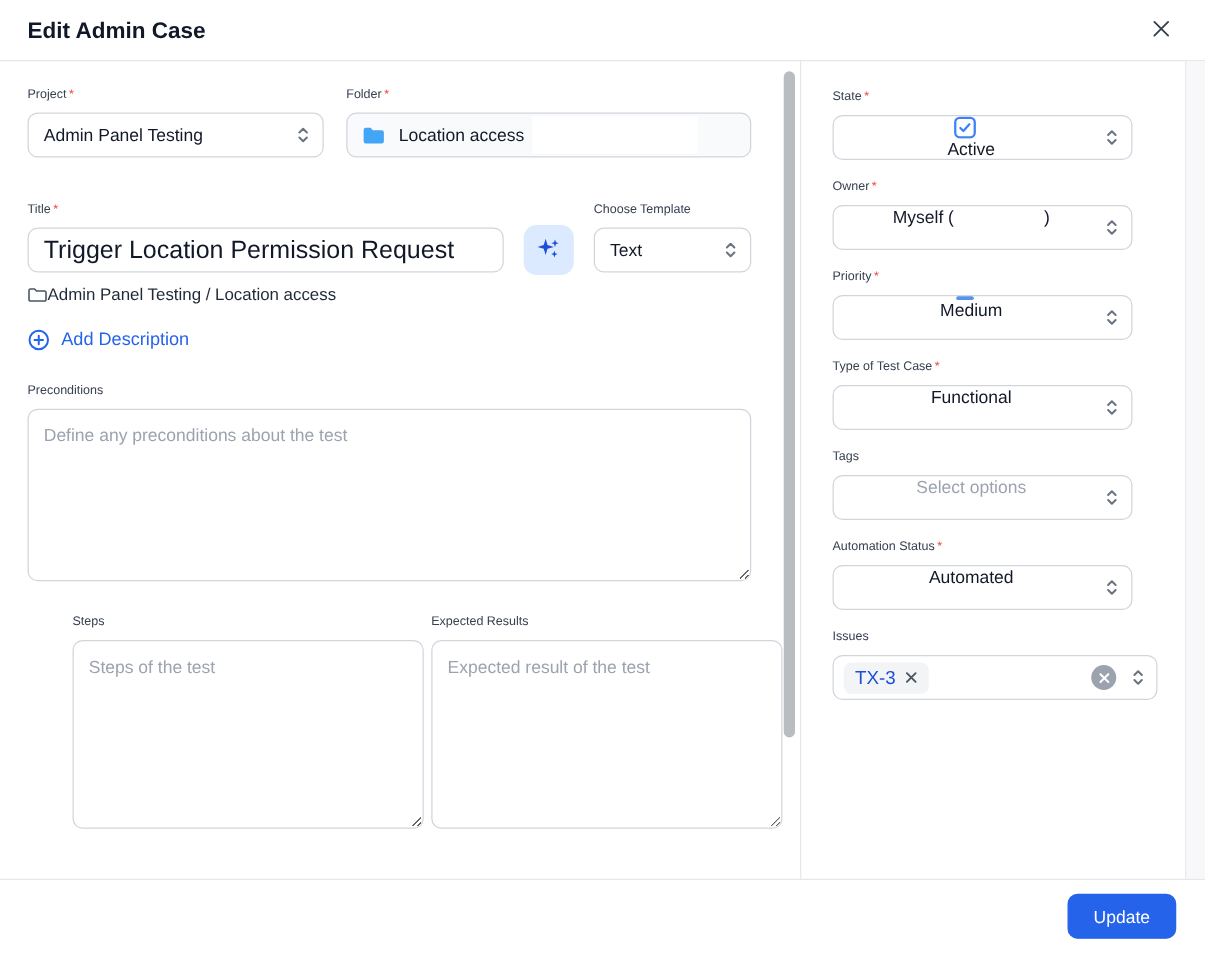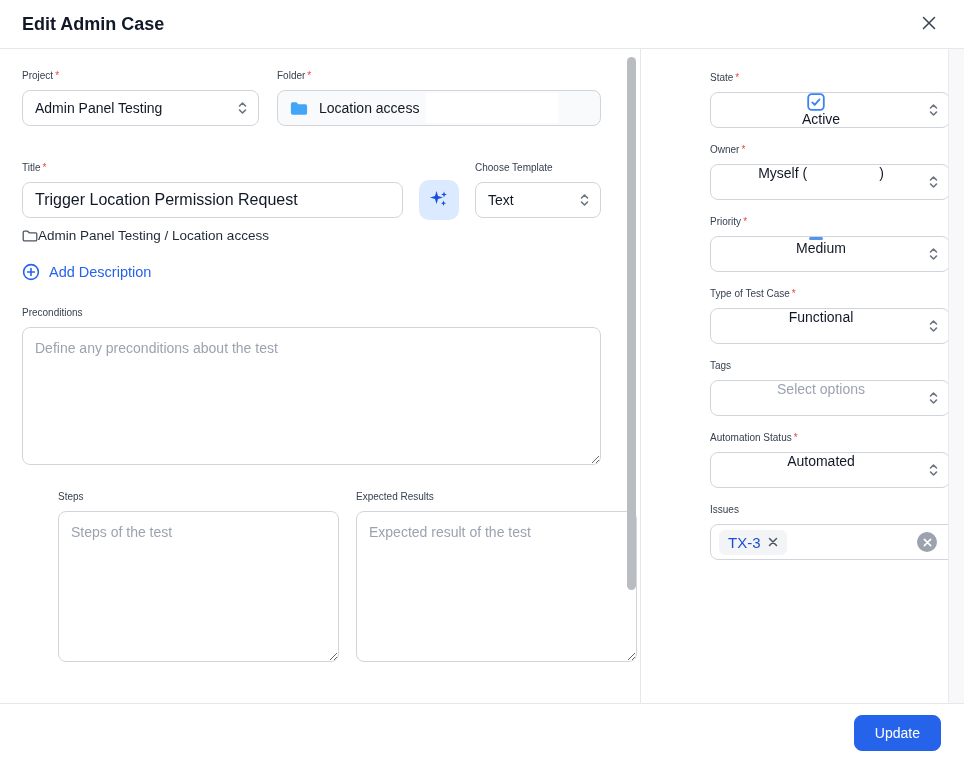--- a/index.html
+++ b/index.html
@@ -41,44 +41,44 @@
   .col-folder { flex:1; }
   .folder-input { position:relative; height:36px; border:1px solid #d1d5db; border-radius:8px;
                   background:#f9fafb; display:flex; align-items:center; padding:0 12px;
                   font-size:14px; overflow:hidden; }
   .folder-redact { position:absolute; left:148px; top:2px; bottom:2px; width:132px; background:#fff; }
 
   
   .title-row { display:flex; gap:16px; margin-top:36px; align-items:flex-end; }
   .col-title { width:381px; }
   .title-input { width:100%; height:36px; border:1px solid #d1d5db; border-radius:8px;
-                 padding:0 12px; font-size:16px; color:#111827; outline:none;
+                 padding:0 12px; font-size:20px; color:#111827; outline:none;
                  font-family:"Liberation Sans", sans-serif; }
   .ai-btn { width:40px; height:40px; border:none; border-radius:10px; background:#dbeafe;
             display:flex; align-items:center; justify-content:center; cursor:pointer;
             margin-bottom:-2px; flex-shrink:0; }
   .col-template { width:126px; }
 
   .breadcrumb { display:flex; align-items:center; margin-top:10px;
                 font-size:13.5px; color:#1f2937; }
   .add-desc { display:flex; align-items:center; gap:9px; margin-top:20px; border:none;
               background:none; color:#2563eb; font-size:14.5px; cursor:pointer;
               font-family:"Liberation Sans", sans-serif; }
 
   .section { margin-top:26px; }
   textarea { border:1px solid #d1d5db; border-radius:8px; padding:12px; font-size:14px;
              color:#111827; outline:none; font-family:"Liberation Sans", sans-serif; }
   textarea::placeholder { color:#9ca3af; }
   .precond-ta { width:579px; height:138px; }
-  .steps-row { display:flex; gap:17px; margin-top:22px;padding-left:36px; }
+  .steps-row { display:flex; gap:6px; margin-top:22px;padding-left:36px; }
   .steps-col { width:281px; }
   .small-ta { width:281px; height:151px; }
 
   
-  .r-section { margin-top:16px;margin-left:44px; }
+  .r-section { margin-top:16px; }
   .r-section:first-child { margin-top:0; }
   .r-field { width:240px;flex-direction:column; }
   .priority-dash { width:14px; height:3px; border-radius:2px; background:#5694ec; }
   .owner-redact { display:inline-block; width:72px; }
 
   .issues-box { position:relative; width:260px; height:36px; border:1px solid #d1d5db;
                 border-radius:8px; background:#fff; display:flex; align-items:center;
                 padding:0 56px 0 8px; cursor:pointer; }
   .chip { display:flex; align-items:center; gap:7px; background:#f3f4f6; border-radius:6px;
           padding:4px 9px; font-size:15px; color:#1d4ed8; }

